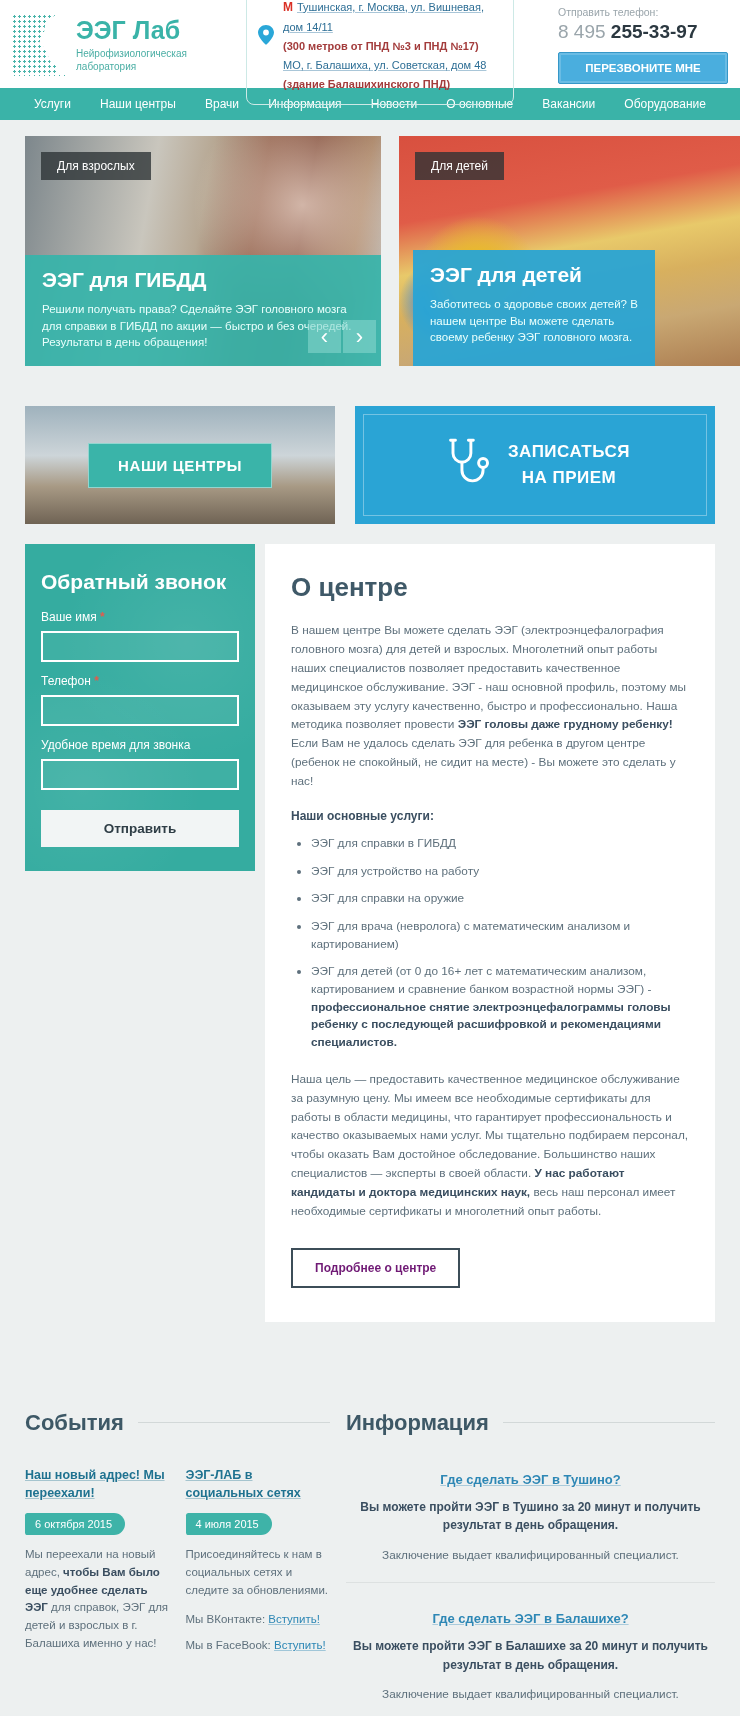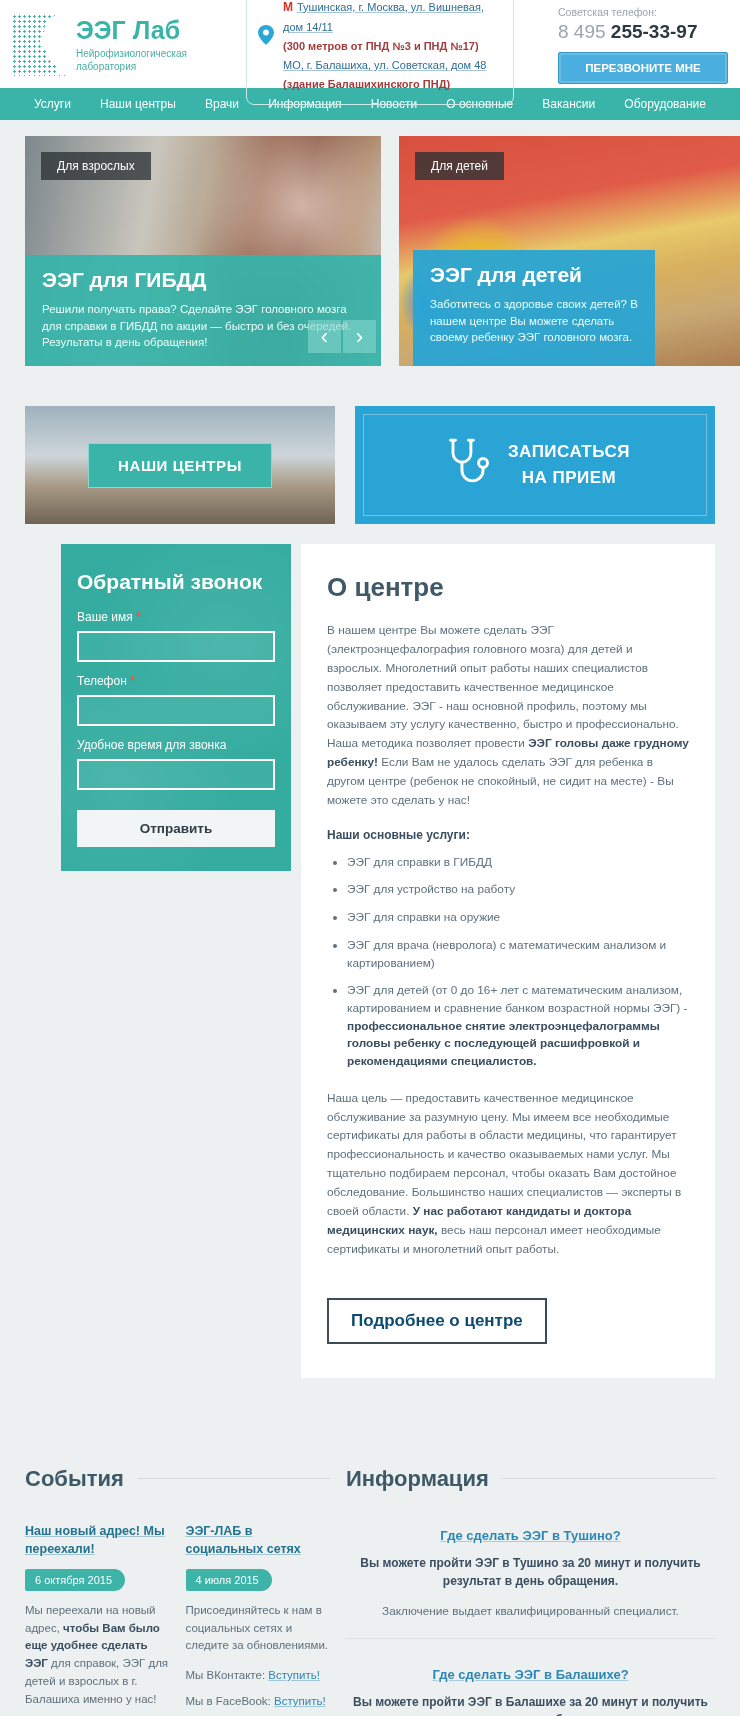--- a/index.html
+++ b/index.html
@@ -70,38 +70,38 @@
     justify-content:center; gap:16px; color:#fff; cursor:pointer; }
   .appointment::before { content:""; position:absolute; inset:8px; border:1px solid rgba(255,255,255,0.35); }
   .appt-text { font-size:17px; font-weight:bold; line-height:1.55; letter-spacing:0.5px; text-align:center; }
 
   
   .content-row { margin:20px 25px 0; display:flex; gap:10px; align-items:flex-start; padding-bottom:48px; }
   .form-card { width:230px; flex:none; padding:26px 16px 24px; color:#fff;
     background:
       radial-gradient(circle at 70% 30%, rgba(255,255,255,0.08), rgba(255,255,255,0) 45%),
       radial-gradient(circle at 25% 75%, rgba(255,255,255,0.07), rgba(255,255,255,0) 40%),
-      #35aca0; margin-left: 36px; }
+      #35aca0; }
   .form-title { font-size:21px; font-weight:bold; margin:0 0 16px; }
   .field-label { font-size:12px; margin:12px 0 7px; display:block; }
   .req { color:#e25b4d; font-weight:bold; }
   .form-card input { width:100%; height:31px; background:rgba(255,255,255,0.05); border:2px solid #fff;
     color:#fff; padding:0 8px; font-family:inherit; font-size:12px; }
   .submit-btn { margin-top:20px; width:100%; background:#f2f5f5; border:none; padding:11px; font-size:13.5px;
     font-weight:bold; color:#2f3e46; cursor:pointer; font-family:inherit; }
 
   .about-card { flex:1; background:#fff; padding:28px 26px 34px; }
   .about-title { font-size:26px; color:#3f5968; margin:0 0 18px; font-weight:bold; }
   .about-card p { font-size:11.8px; line-height:1.6; margin:0 0 15px; }
   .about-card b, .services-h { color:#3a4e60; }
   .services-h { font-weight:bold; font-size:12px; margin:18px 0 12px; }
   .about-card ul { margin:0 0 18px; padding-left:20px; }
   .about-card li { margin-bottom:10px; font-size:11.8px; line-height:1.5; }
   .more-btn { display:inline-block; border:2px solid #3c4d58; padding:11px 22px; font-weight:bold;
-    font-size:17px; color:#0c4a6e; background:#fff; margin-top:24px; cursor:pointer; font-family:inherit; }
+    font-size:12px; color:#701a75; background:#fff; margin-top:12px; cursor:pointer; font-family:inherit; }
 
   
   .lower { background:#edf0f0; padding:40px 25px 38px; display:flex; gap:16px; }
   .events-col { width:305px; flex:none; }
   .info-col { flex:1; }
   .section-h { display:flex; align-items:center; gap:14px; font-size:22px; font-weight:bold; color:#3d5866; margin:0 0 30px; }
   .section-h::after { content:""; flex:1; height:1px; background:#d2d8d8; }
   .events-grid { display:flex; gap:16px; }
   .event-card { width:145px; }
   .event-title { display:inline-block; color:#1f7290; font-weight:bold; font-size:12.5px; line-height:1.45;
@@ -142,21 +142,21 @@
     </span>
     <div>
       <span class="metro-icon">М</span><a class="addr-link">Тушинская, г. Москва, ул. Вишневая, дом 14/11</a>
     </div>
     <div class="addr-note">(300 метров от ПНД №3 и ПНД №17)</div>
     <div><a class="addr-link">МО, г. Балашиха, ул. Советская, дом 48</a></div>
     <div class="addr-note">(здание Балашихинского ПНД)</div>
   </div>
 
   <div class="contact">
-    <div class="contact-label">Советская телефон:</div>
+    <div class="contact-label">Отправить телефон:</div>
     <div class="phone">
       <span class="phone-prefix">8 495</span>
       <span class="phone-num">255-33-97</span>
     </div>
     <button class="callback-btn">ПЕРЕЗВОНИТЕ МНЕ</button>
   </div>
 </div>
 
 <div class="nav">
   <a>Услуги</a>

